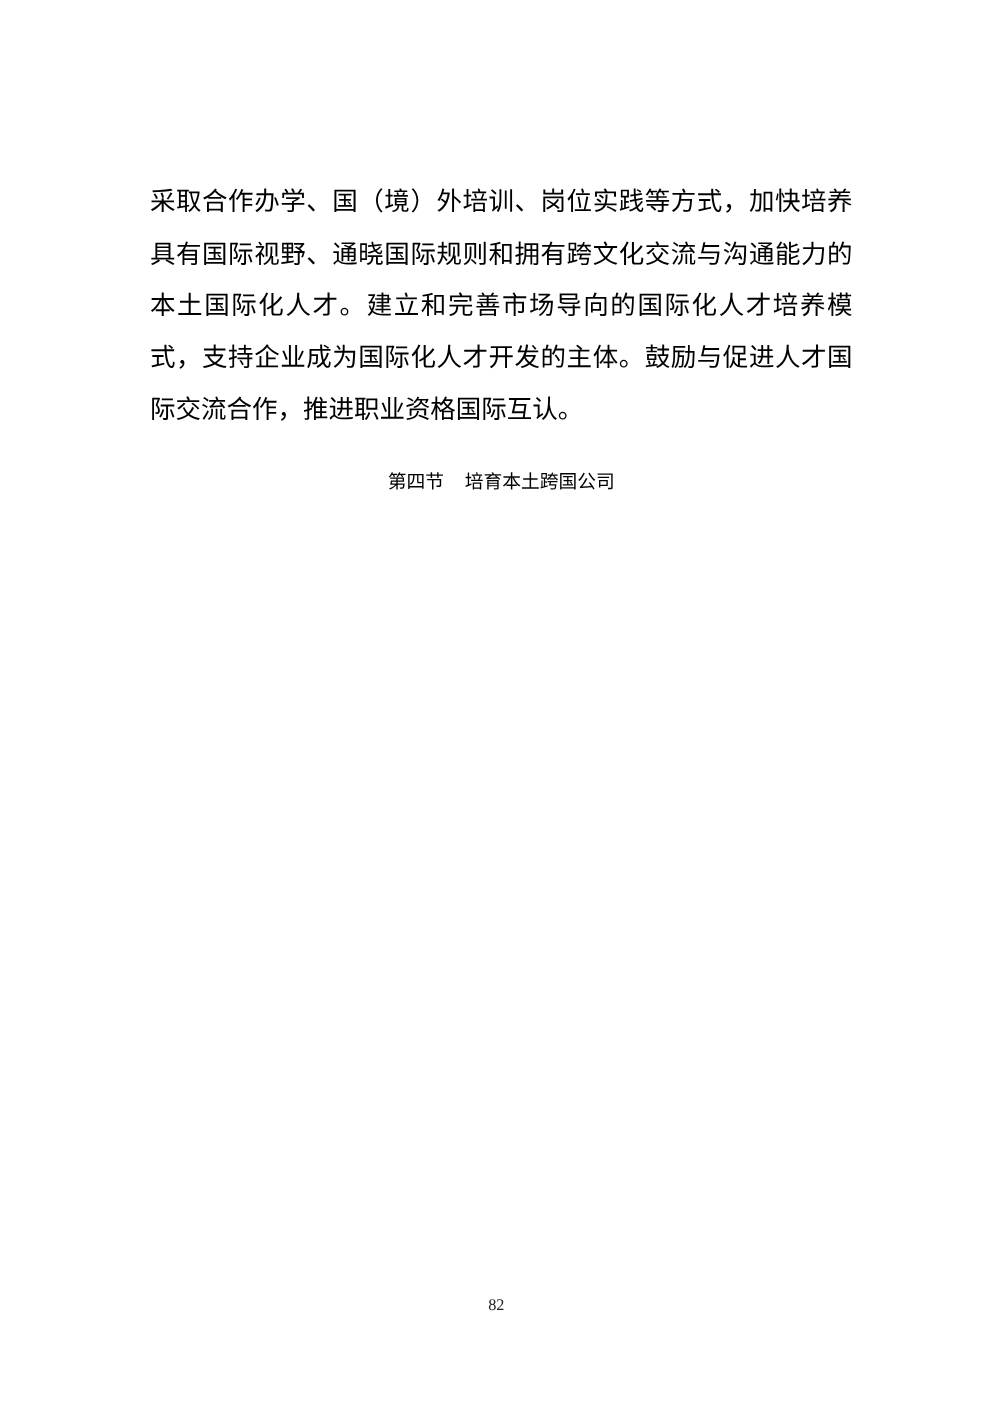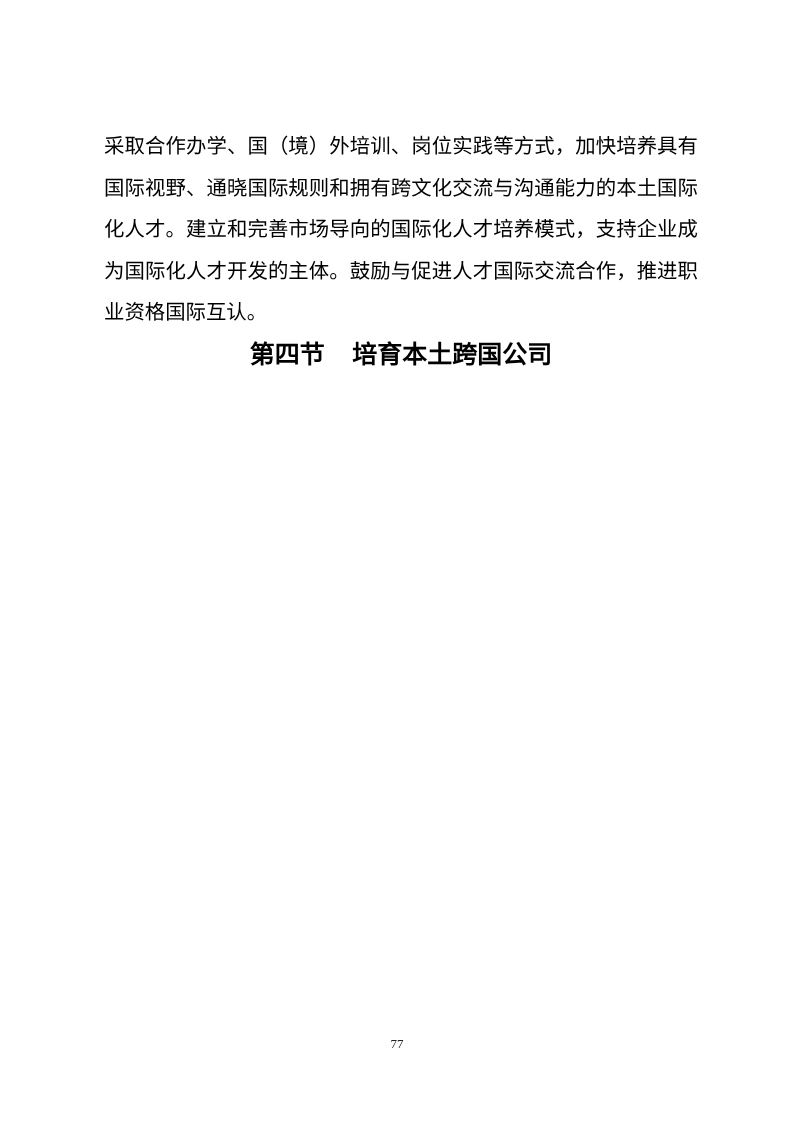--- a/index.html
+++ b/index.html
@@ -23,35 +23,35 @@
     left: 104px;
     top: 126px;
     width: 594px;
     font-size: 20.4px;
     line-height: 41.6px;
     text-align: justify;
     text-justify: inter-ideograph;
     letter-spacing: 0;
   }
   .para {
-    margin: 0;
+    margin: 16px;
     padding: 0;
     font-family: Liberation Serif, serif;
   }
   .para.indent {
     text-indent: 1.6em;
   }
   .lead {
     font-weight: bold;
   }
   .section-heading {
     margin: 0;
     padding: 0;
-    font-size: 25px;
-    font-weight: bold;
+    font-size: 15px;
+    font-weight: normal;
     line-height: 41.6px;
     text-align: center;
     text-indent: 0;
   }
   .section-heading .section-number {
     margin-right: 1.1em;
   }
   .page-number {
     position: absolute;
     top: 1034px;
@@ -72,14 +72,14 @@
 
     <p class="para"><span class="lead"></span><span>采取合作办学、国（境）外培训、岗位实践等方式，加快培养具有国际视野、通晓国际规则和拥有跨文化交流与沟通能力的本土国际化人才。建立和完善市场导向的国际化人才培养模式，支持企业成为国际化人才开发的主体。鼓励与促进人才国际交流合作，推进职业资格国际互认。</span></p>
 
 
     <h2 class="section-heading"><span class="section-number">第四节</span><span class="section-title">培育本土跨国公司</span></h2>
 
 
 
   </div>
 
-  <div class="page-number">77</div>
+  <div class="page-number">82</div>
 </div>
 
 </body></html>

